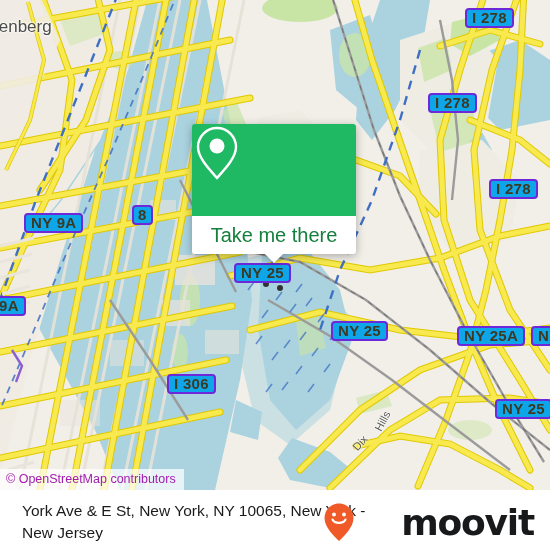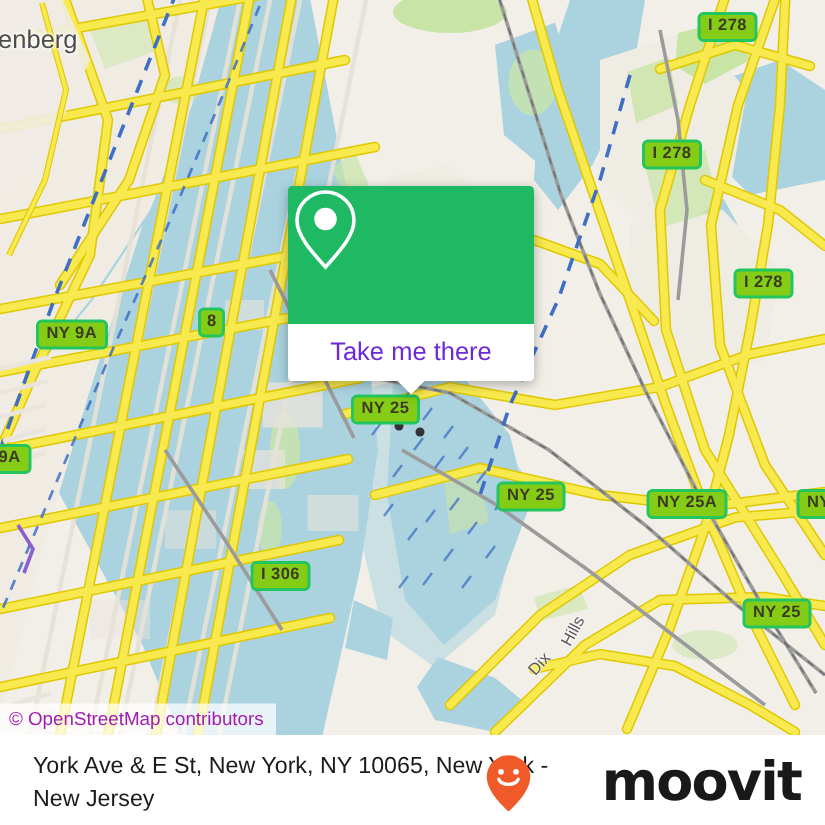--- a/index.html
+++ b/index.html
@@ -10,25 +10,25 @@
   }
   #app{position:relative;width:550px;height:550px;overflow:hidden;}
 
   
   .map{position:absolute;left:0;top:0;width:550px;height:490px;overflow:hidden;background:#f2efe9;}
   .map svg{position:absolute;left:0;top:0;}
 
   
   .shield{
     position:absolute;
-    background:#84cc16;
-    border:2px solid #22c55e;
+    background:#0ea5e9;
+    border:2px solid #6d28d9;
     border-radius:4px;
     color:#3d3a22;
-    font-size:11px;
+    font-size:15px;
     font-weight:bold;
     letter-spacing:.3px;
     padding:1px 5px 2px 5px;
     line-height:13px;
     white-space:nowrap;
     box-sizing:border-box;
     text-align:center;
   }
   .shield.sq{padding:1px 4px 2px 4px;}
 
@@ -62,21 +62,21 @@
   }
   .popup-head{
     background:#1fb963;height:92px;
     border-radius:3px 3px 0 0;
     display:flex;align-items:center;justify-content:center;
   }
   .popup-body{
     background:#fff;height:38px;border-radius:0 0 3px 3px;
     display:flex;align-items:center;justify-content:center;
   }
-  .popup-body span{color:#6d28d9;font-size:17px;}
+  .popup-body span{color:#15803d;font-size:20px;}
   .popup-tail{
     position:absolute;left:50%;top:130px;margin-left:-9px;
     width:0;height:0;
     border-left:9px solid transparent;
     border-right:9px solid transparent;
     border-top:9px solid #fff;
   }
 
   
   .footer{
@@ -314,21 +314,21 @@
     <div class="curve-label" style="left:352px;top:437px;transform:rotate(-48deg);">Dix</div>
 
     <div class="shield" style="left:465px;top:8px;">I 278</div>
     <div class="shield" style="left:428px;top:93px;">I 278</div>
     <div class="shield" style="left:489px;top:179px;">I 278</div>
     <div class="shield sq" style="left:132px;top:205px;">8</div>
     <div class="shield" style="left:24px;top:213px;">NY 9A</div>
     <div class="shield" style="left:-8px;top:296px;">9A</div>
     <div class="shield" style="left:234px;top:263px;">NY 25</div>
     <div class="shield" style="left:331px;top:321px;">NY 25</div>
-    <div class="shield" style="left:431px;top:326px;">NY 25A</div>
+    <div class="shield" style="left:457px;top:326px;">NY 25A</div>
     <div class="shield" style="left:531px;top:326px;">NY</div>
     <div class="shield" style="left:167px;top:374px;">I 306</div>
     <div class="shield" style="left:495px;top:399px;">NY 25</div>
 
     <div class="popup">
       <div class="popup-head">
         <svg width="50" height="58" viewBox="0 0 50 58">
           <path d="M25 4 C14.5 4 6 12.5 6 23 C6 34 18 46 25 54 C32 46 44 34 44 23 C44 12.5 35.5 4 25 4 Z" fill="none" stroke="#ffffff" stroke-width="2.4"></path>
           <circle cx="25" cy="22" r="7.5" fill="#ffffff"></circle>
         </svg>

